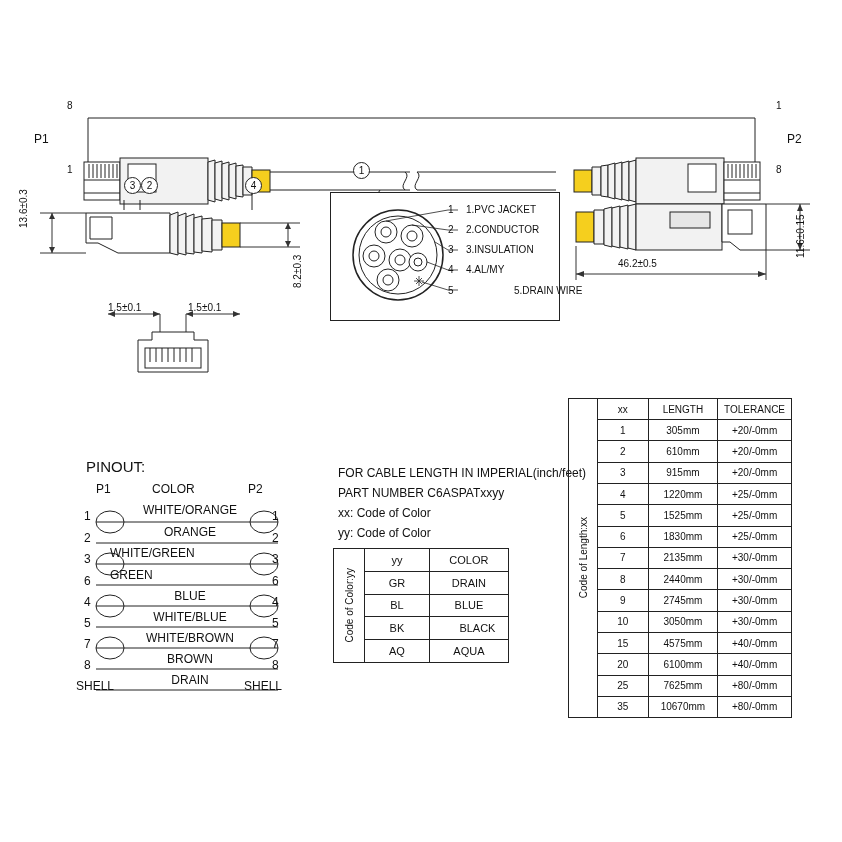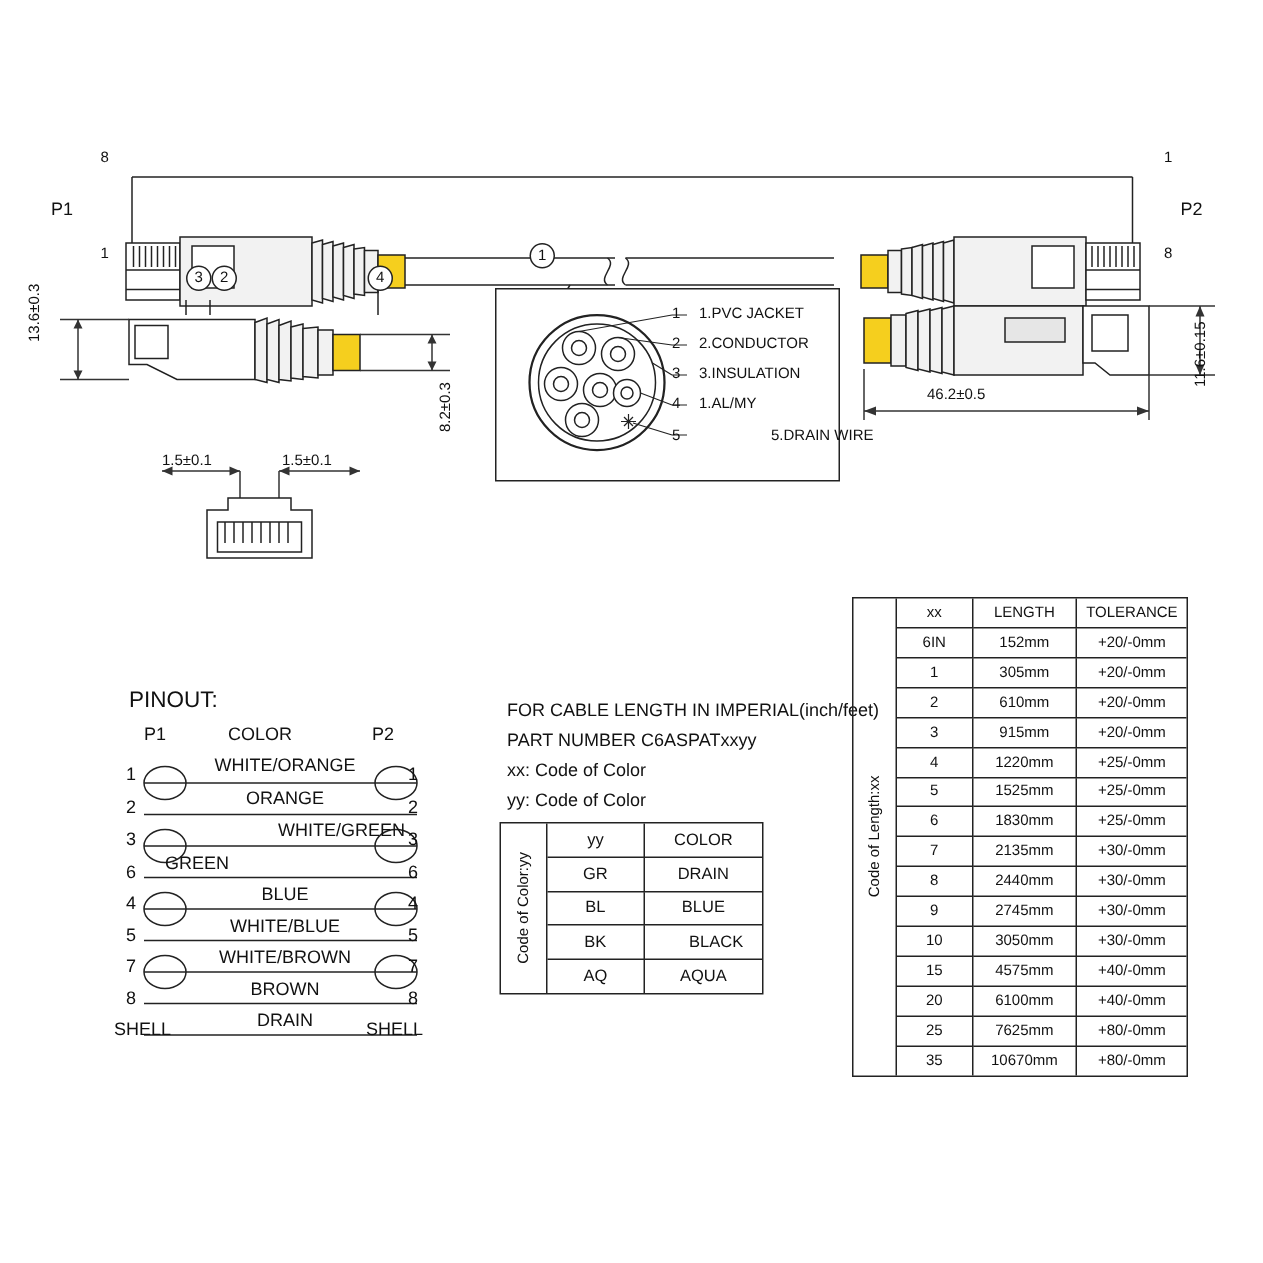--- a/index.html
+++ b/index.html
@@ -203,21 +203,21 @@
       <line x1="118" y1="98" x2="128" y2="98"></line>
     </g>
   </svg>
   <div class="abs lbl-sm" style="left:448px;top:204px;">1</div>
   <div class="abs lbl-sm" style="left:466px;top:204px;">1.PVC JACKET</div>
   <div class="abs lbl-sm" style="left:448px;top:224px;">2</div>
   <div class="abs lbl-sm" style="left:466px;top:224px;">2.CONDUCTOR</div>
   <div class="abs lbl-sm" style="left:448px;top:244px;">3</div>
   <div class="abs lbl-sm" style="left:466px;top:244px;">3.INSULATION</div>
   <div class="abs lbl-sm" style="left:448px;top:264px;">4</div>
-  <div class="abs lbl-sm" style="left:466px;top:264px;">1.AL/MY</div>
+  <div class="abs lbl-sm" style="left:466px;top:264px;">4.AL/MY</div>
   <div class="abs lbl-sm" style="left:448px;top:285px;">5</div>
   <div class="abs lbl-sm" style="left:466px;top:285px;padding-left:48px;">5.DRAIN WIRE</div>
 
   <svg class="abs" style="left:560px;top:190px;width:280px;height:120px;" viewBox="0 0 280 120">
     <rect x="16" y="22" width="18" height="30" fill="#f5cf1e" stroke="#222" stroke-width="1"></rect>
     <g stroke="#222" stroke-width="1" fill="#f2f2f2">
       <path d="M34 20 L44 20 L44 54 L34 54 Z"></path>
       <path d="M44 19 L52 17 L52 57 L44 55 Z"></path>
       <path d="M52 18 L60 16 L60 58 L52 56 Z"></path>
       <path d="M60 17 L68 15 L68 59 L60 57 Z"></path>
@@ -274,21 +274,21 @@
 
   <div class="abs lbl" style="left:84px;top:509px;">1</div>
   <div class="abs lbl" style="left:110px;top:503px;width:160px;text-align:center;">WHITE/ORANGE</div>
   <div class="abs lbl" style="left:272px;top:509px;">1</div>
 
   <div class="abs lbl" style="left:84px;top:531px;">2</div>
   <div class="abs lbl" style="left:110px;top:525px;width:160px;text-align:center;">ORANGE</div>
   <div class="abs lbl" style="left:272px;top:531px;">2</div>
 
   <div class="abs lbl" style="left:84px;top:552px;">3</div>
-  <div class="abs lbl" style="left:110px;top:546px;width:160px;text-align:right;">WHITE/GREEN</div>
+  <div class="abs lbl" style="left:110px;top:546px;width:160px;text-align:left;">WHITE/GREEN</div>
   <div class="abs lbl" style="left:272px;top:552px;">3</div>
 
   <div class="abs lbl" style="left:84px;top:574px;">6</div>
   <div class="abs lbl" style="left:110px;top:568px;width:160px;">GREEN</div>
   <div class="abs lbl" style="left:272px;top:574px;">6</div>
 
   <div class="abs lbl" style="left:84px;top:595px;">4</div>
   <div class="abs lbl" style="left:110px;top:589px;width:160px;text-align:center;">BLUE</div>
   <div class="abs lbl" style="left:272px;top:595px;">4</div>
 
@@ -351,25 +351,20 @@
     </div>
     <div style="flex:1;">
       <table class="t" style="width:100%;height:100%;border:none;font-size:10px;">
         <tbody>
             <tr>
           <th style="width:26%;border-top:none;border-left:none;">xx</th>
           <th style="width:36%;border-top:none;">LENGTH</th>
           <th style="border-top:none;border-right:none;">TOLERANCE</th>
         </tr>
         <tr>
-          <td style="border-left:none;">6IN</td>
-          <td>152mm</td>
-          <td style="border-right:none;">+20/-0mm</td>
-        </tr>
-        <tr>
           <td style="border-left:none;">1</td>
           <td>305mm</td>
           <td style="border-right:none;">+20/-0mm</td>
         </tr>
         <tr>
           <td style="border-left:none;">2</td>
           <td>610mm</td>
           <td style="border-right:none;">+20/-0mm</td>
         </tr>
         <tr>

